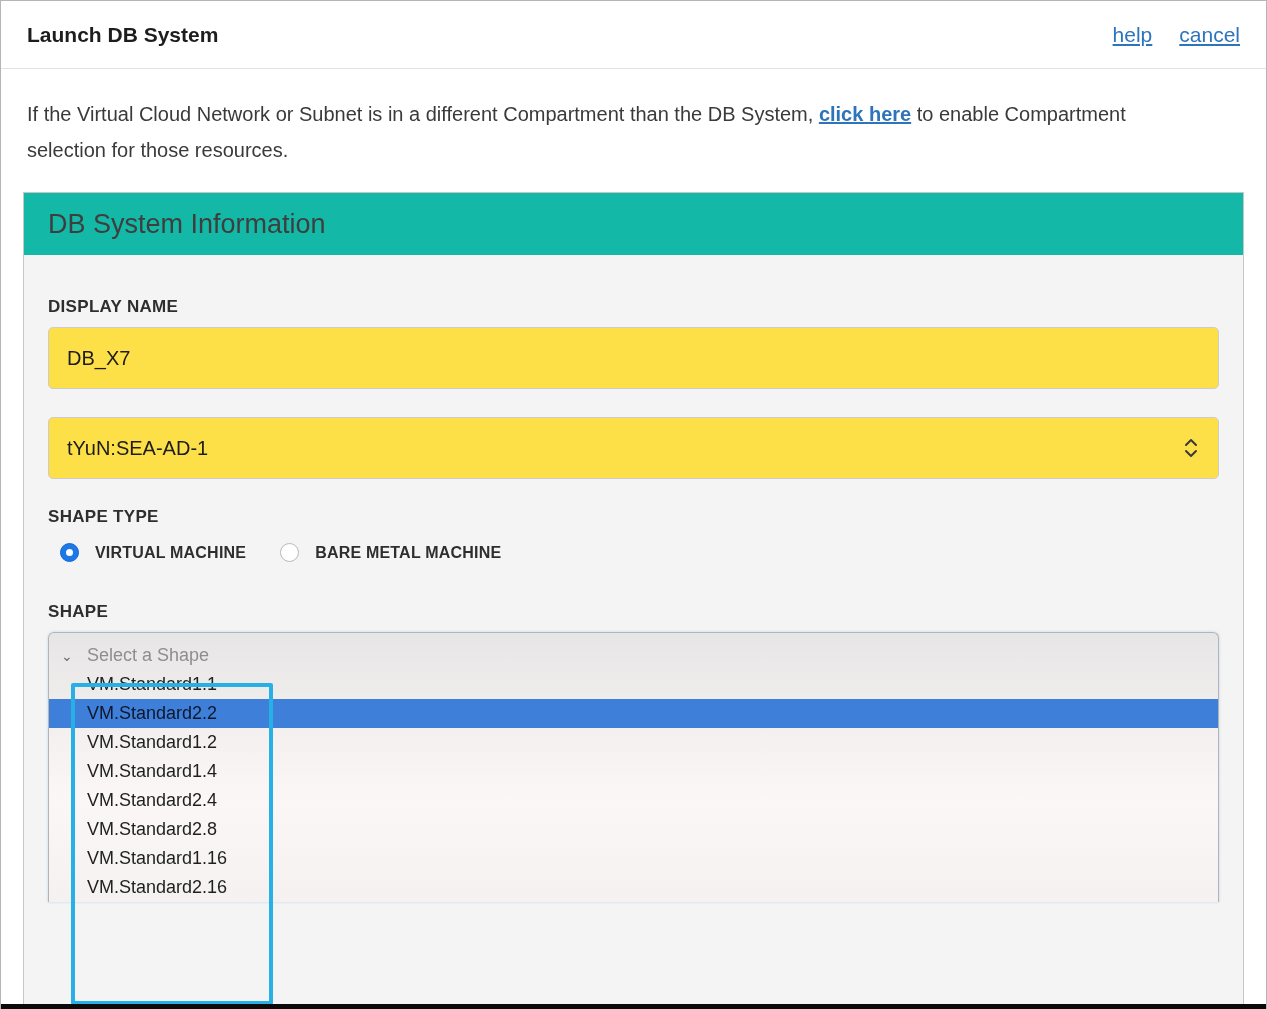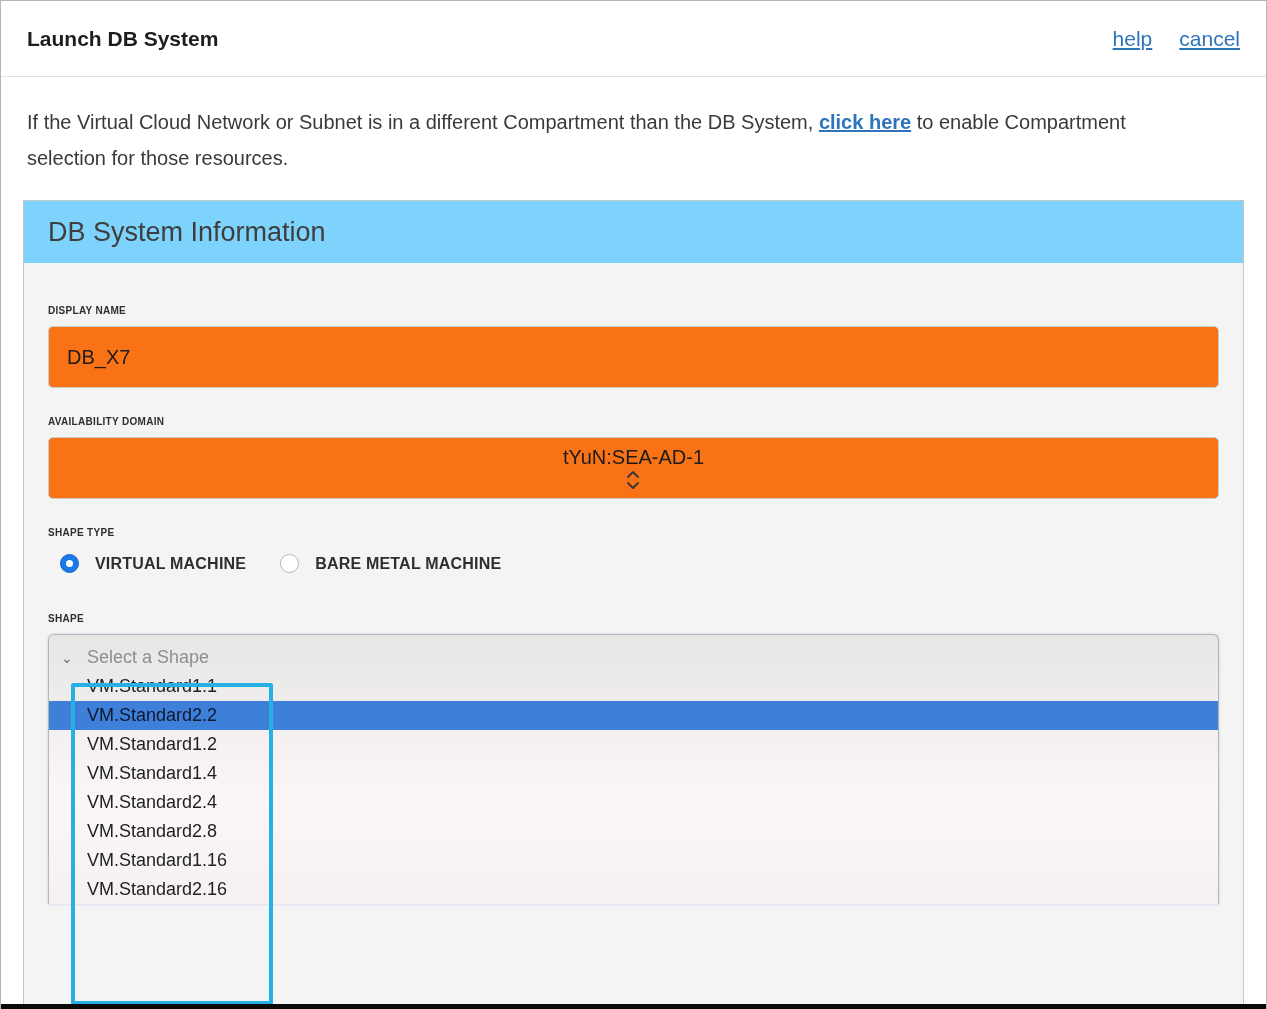--- a/index.html
+++ b/index.html
@@ -9,21 +9,21 @@
     background: #ffffff;
     color: #222;
     position: relative;
     overflow: hidden;
     border: 1px solid #b5b5b5;
     border-bottom: none;
   }
 
   
   .topbar {
-    height: 76px;
+    height: 68px;
     display: flex;
     align-items: center;
     justify-content: space-between;
     padding: 0 26px;
     border-bottom: 1px solid #e2e2e2;
   }
   .topbar h1 {
     font-size: 21px;
     font-weight: 700;
     color: #1d1d1d;
@@ -51,57 +51,57 @@
     cursor: pointer;
   }
 
   
   .panel {
     margin: 0 22px;
     border: 1px solid #c6c6c6;
     border-bottom: none;
   }
   .panel-header {
-    background: #7dd3fc;
+    background: #14b8a6;
     padding: 16px 24px 15px 24px;
     font-size: 27px;
     font-weight: 400;
     color: #3e3e3e;
   }
   .panel-body {
     background: #f4f4f4;
     padding: 42px 24px 0 24px;
     min-height: 760px;
   }
 
   .field-label {
-    font-size: 10px;
+    font-size: 17px;
     font-weight: 700;
     color: #2e2e2e;
     letter-spacing: 0.3px;
     margin-bottom: 10px;
   }
 
   .text-input, .select-box {
     width: 100%;
     height: 62px;
-    background: #f97316;
+    background: #fde047;
     border: 1px solid #cccccc;
     border-radius: 5px;
     font-size: 20px;
     color: #1c1c1c;
     padding: 0 18px;
     display: flex;
     align-items: center;
     margin-bottom: 28px;
     font-family: "Liberation Sans", sans-serif;
   }
   input.text-input { display: block; line-height: 60px; }
 
-  .select-box { justify-content: center; cursor: pointer; flex-direction: column; }
+  .select-box { justify-content: space-between; cursor: pointer; }
   .chevrons { display: flex; flex-direction: column; align-items: center; margin-right: 2px; }
   .chevrons svg { display: block; }
 
   
   .radio-row {
     display: flex;
     align-items: center;
     gap: 34px;
     margin: 16px 0 40px 12px;
   }
@@ -196,21 +196,20 @@
 
 <p class="intro"><span>If the Virtual Cloud Network or Subnet is in a different Compartment than the DB System, </span><a>click here</a><span> to enable Compartment selection for those resources.</span></p>
 
 <div class="panel">
   <div class="panel-header">DB System Information</div>
   <div class="panel-body">
 
     <div class="field-label">DISPLAY NAME</div>
     <input class="text-input" type="text" value="DB_X7" style="">
 
-    <div class="field-label">AVAILABILITY DOMAIN</div>
     <div class="select-box">
       <span>tYuN:SEA-AD-1</span>
       <span class="chevrons">
         <svg width="14" height="22" viewBox="0 0 14 22">
           <polyline points="2,8 7,3 12,8" fill="none" stroke="#3a3a3a" stroke-width="2" stroke-linecap="round" stroke-linejoin="round"></polyline>
           <polyline points="2,14 7,19 12,14" fill="none" stroke="#3a3a3a" stroke-width="2" stroke-linecap="round" stroke-linejoin="round"></polyline>
         </svg>
       </span>
     </div>
 

